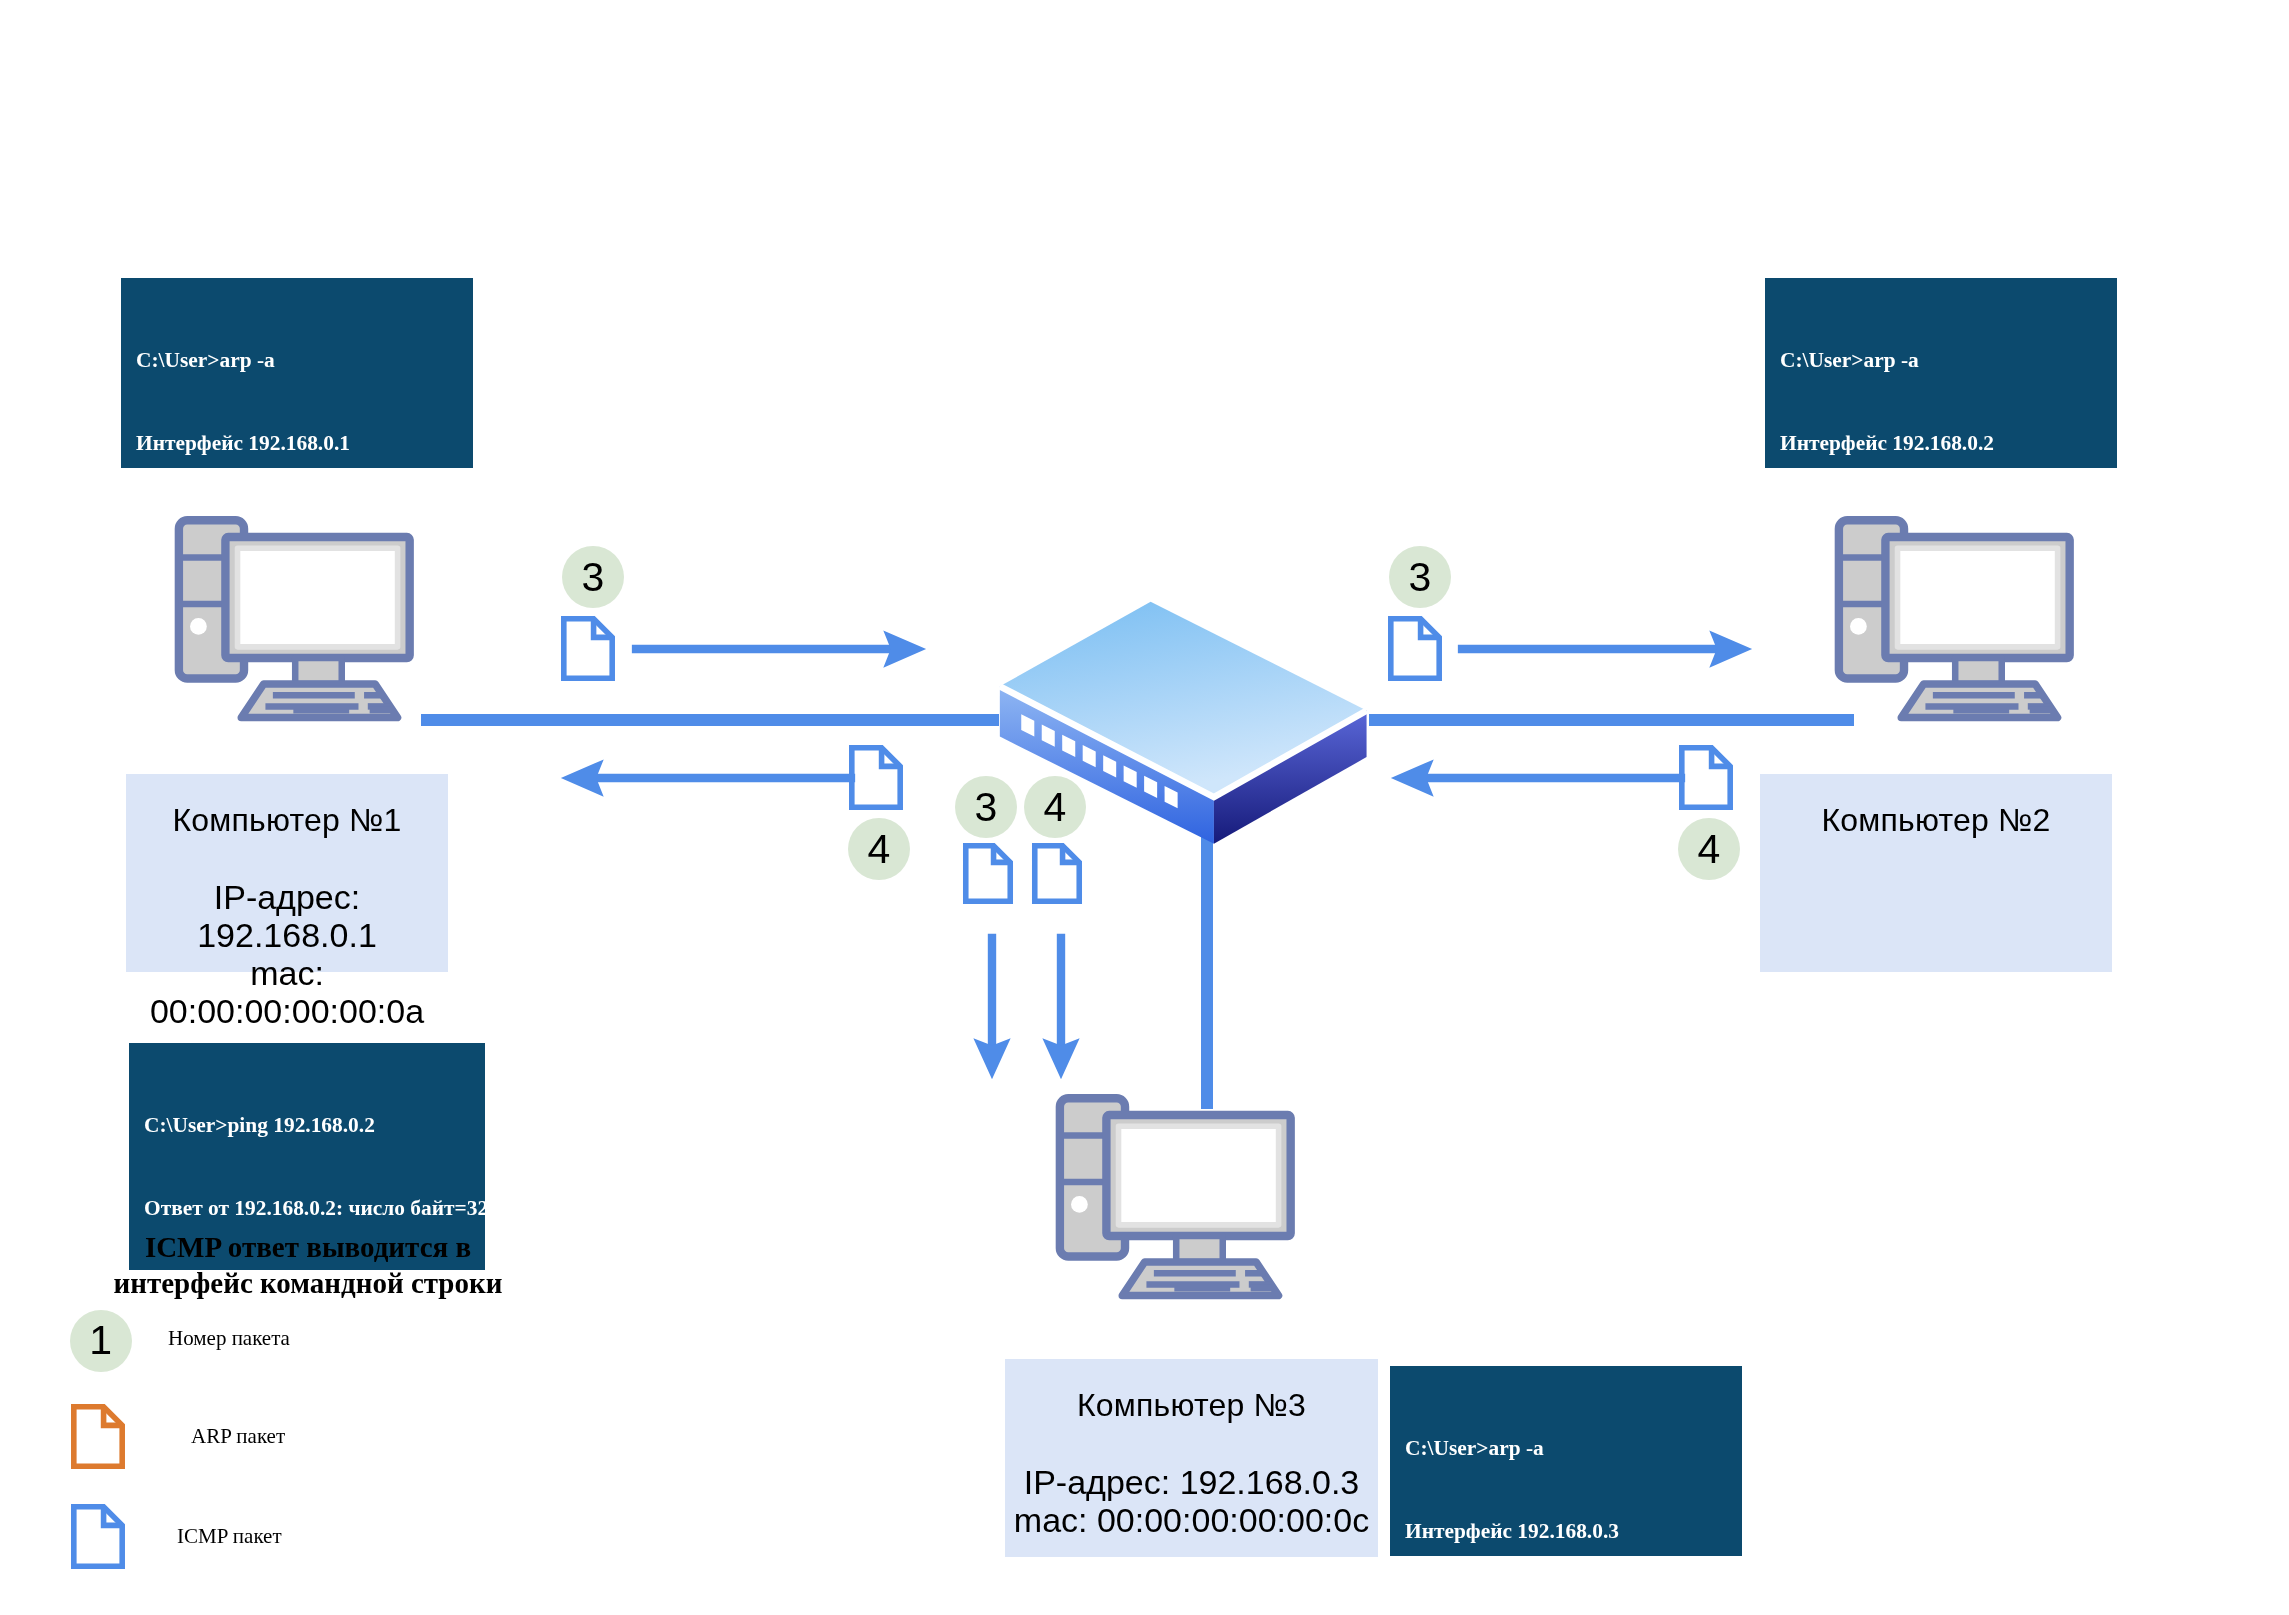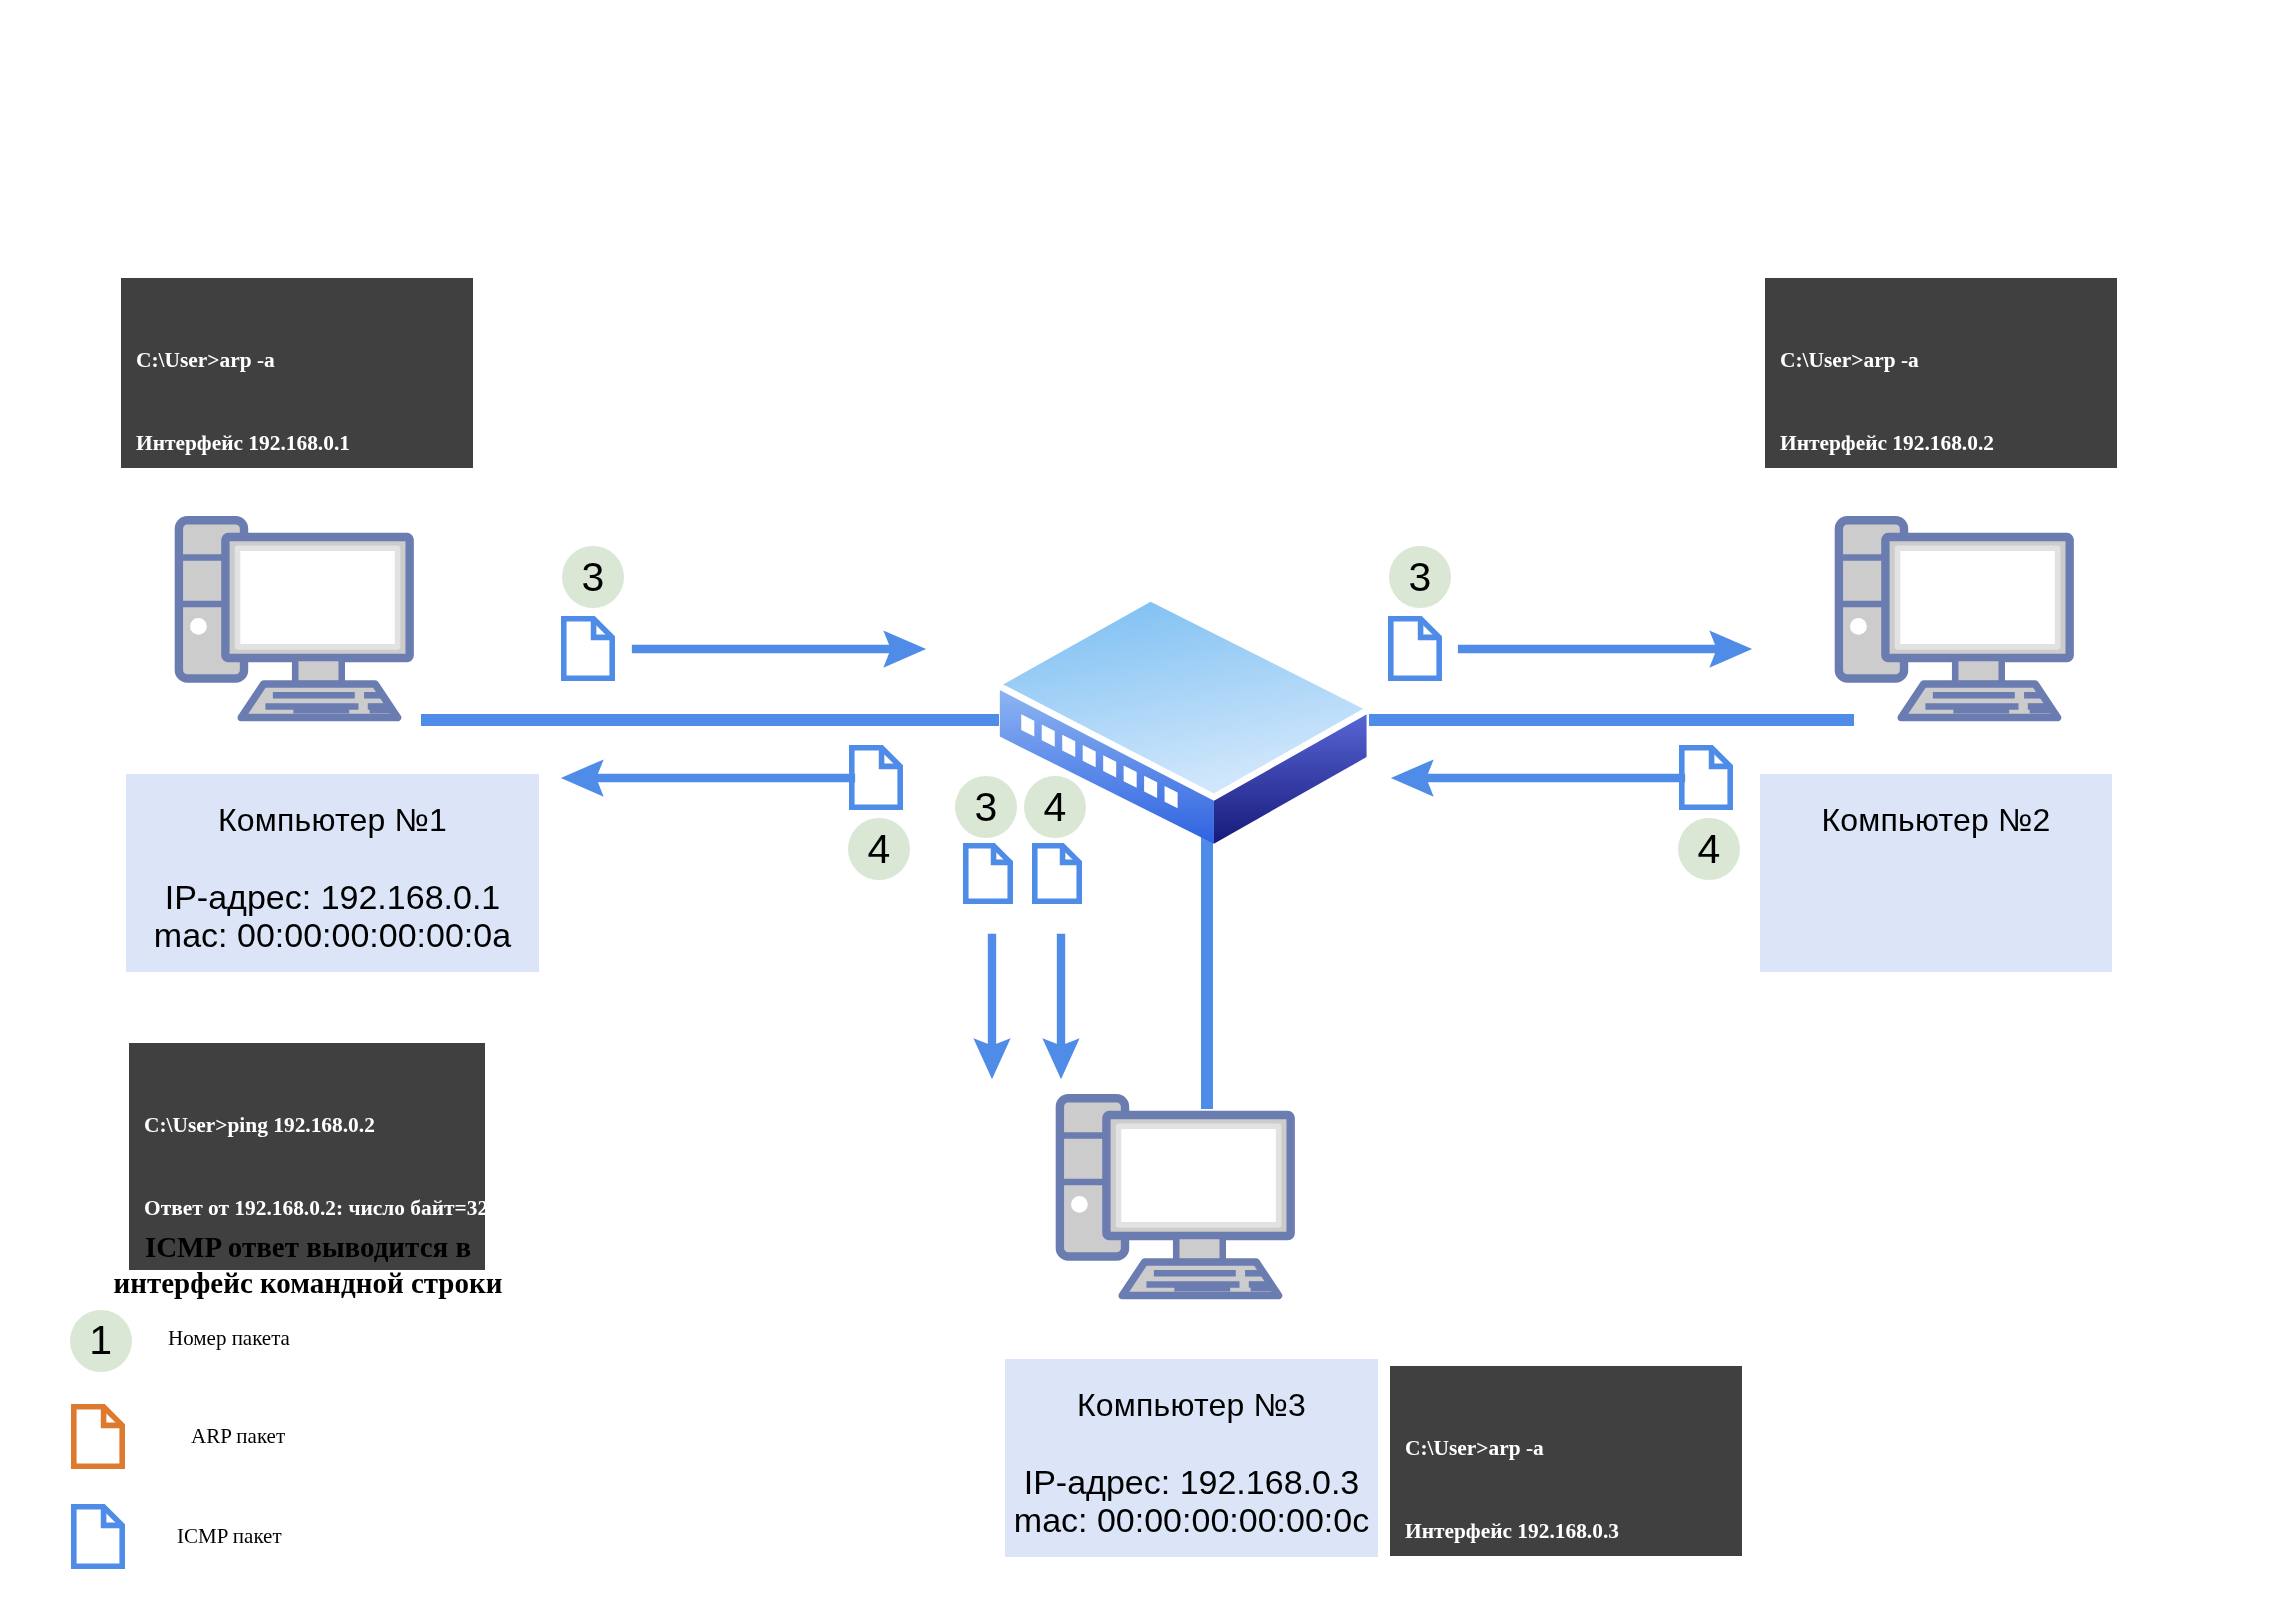--- a/index.html
+++ b/index.html
@@ -2,21 +2,21 @@
 <html style="font-size:15px"><head>
 <meta charset="utf-8">
 <style>
   html,body{margin:0;padding:0;background:#ffffff;}
   body{width:2290px;height:1616px;position:relative;overflow:hidden;
        font-family:"Liberation Sans",sans-serif;}
   .stage{position:absolute;left:0;top:0;width:2290px;height:1616px;}
   .abs{position:absolute;}
 
   
-  .terminal{background:#404040;color:#ffffff;
+  .terminal{background:#0c4a6e;color:#ffffff;
             font-family:"Liberation Serif",serif;
             font-weight:700;
             padding:13px 15px 9.3px 15px;
             box-sizing:border-box;white-space:pre;line-height:1.30;}
   .terminal .row{display:block;}
   .terminal .dash{letter-spacing:-0.5px;}
   .terminal-small{font-size:21.4px;}
 
   
   .infobox{background:#dbe5f7;box-sizing:border-box;
@@ -285,21 +285,21 @@
       <polygon points="30,158 10,114 30,122 50,114" fill="#4f8ce8"></polygon>
     </svg>
   </div>
   <div class="abs" style="left:1033px;top:932px;width:56px;height:149px;">
     <svg width="56" height="149" viewBox="0 0 60 160">
       <line x1="30" y1="2" x2="30" y2="126" stroke="#4f8ce8" stroke-width="9"></line>
       <polygon points="30,158 10,114 30,122 50,114" fill="#4f8ce8"></polygon>
     </svg>
   </div>
 
-  <div class="abs infobox" style="left:126px;top:774px;width:413px;height:198px;">
+  <div class="abs infobox" style="left:126px;top:774px;width:322px;height:198px;">
     <div class="title">Компьютер №1</div>
     <div class="lines" style="padding-top:39px;">
       <div>IP-адрес: 192.168.0.1</div>
       <div>mac: 00:00:00:00:00:0a</div>
     </div>
   </div>
 
   <div class="abs infobox" style="left:1760px;top:774px;width:352px;height:198px;">
     <div class="title">Компьютер №2</div>
   </div>

